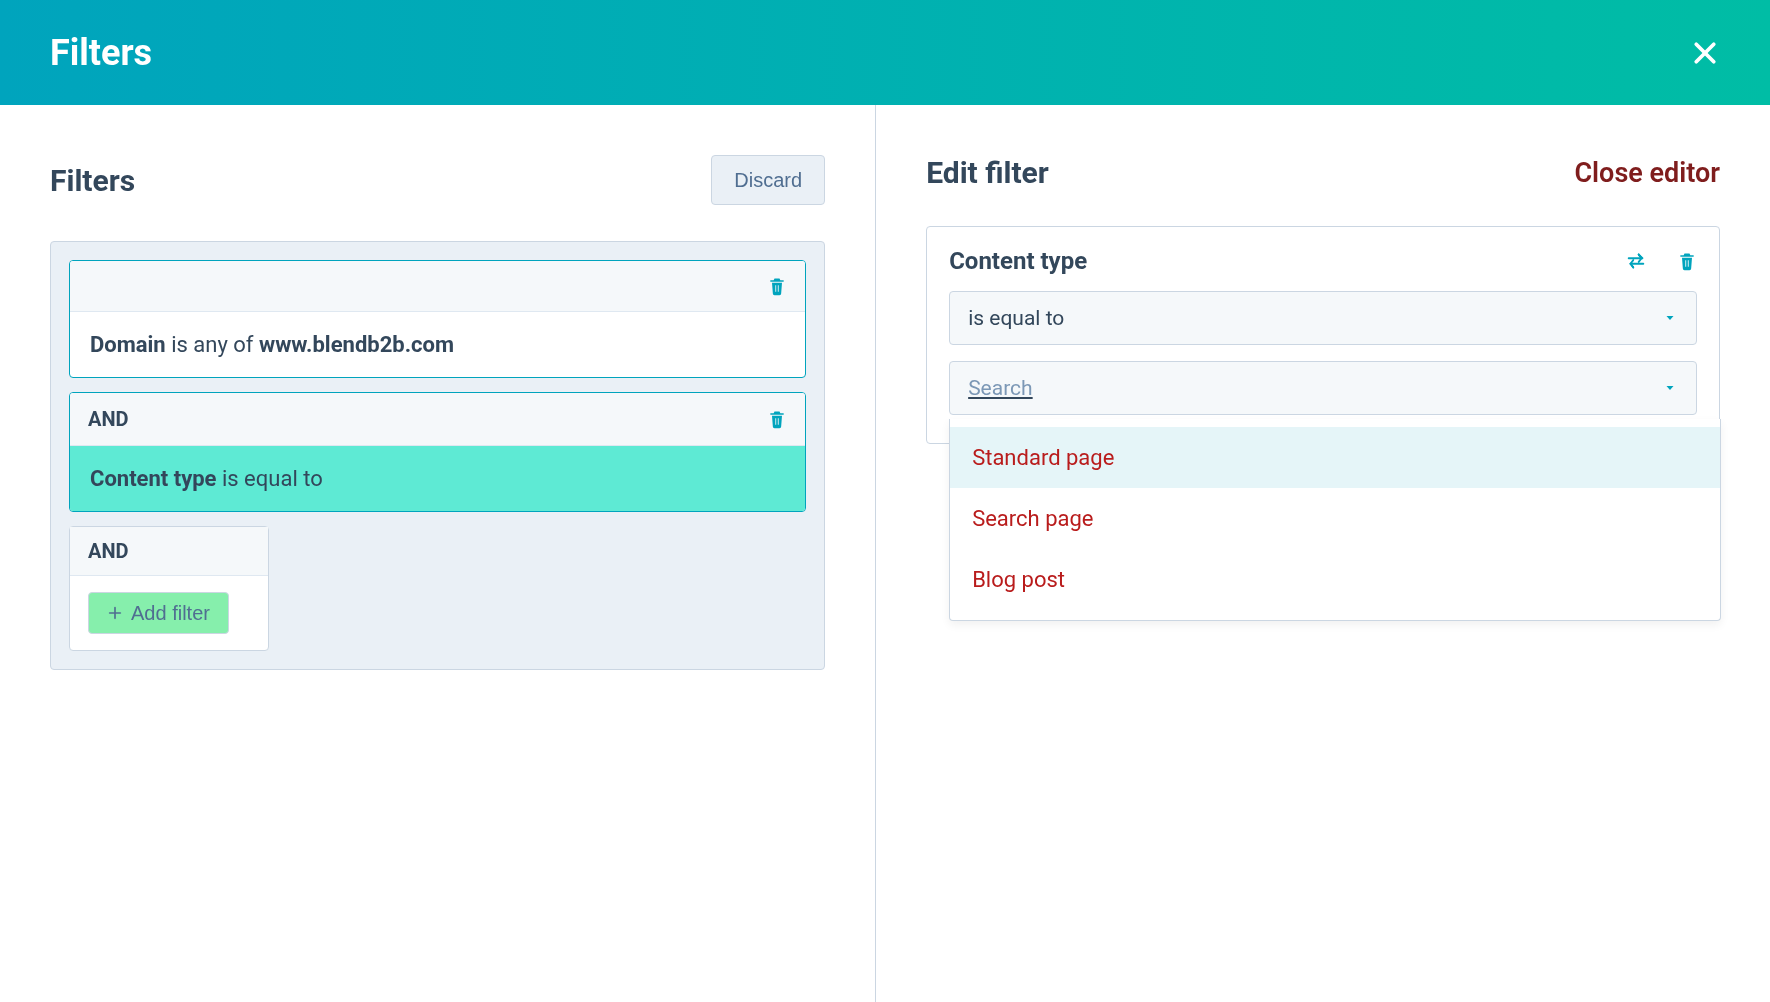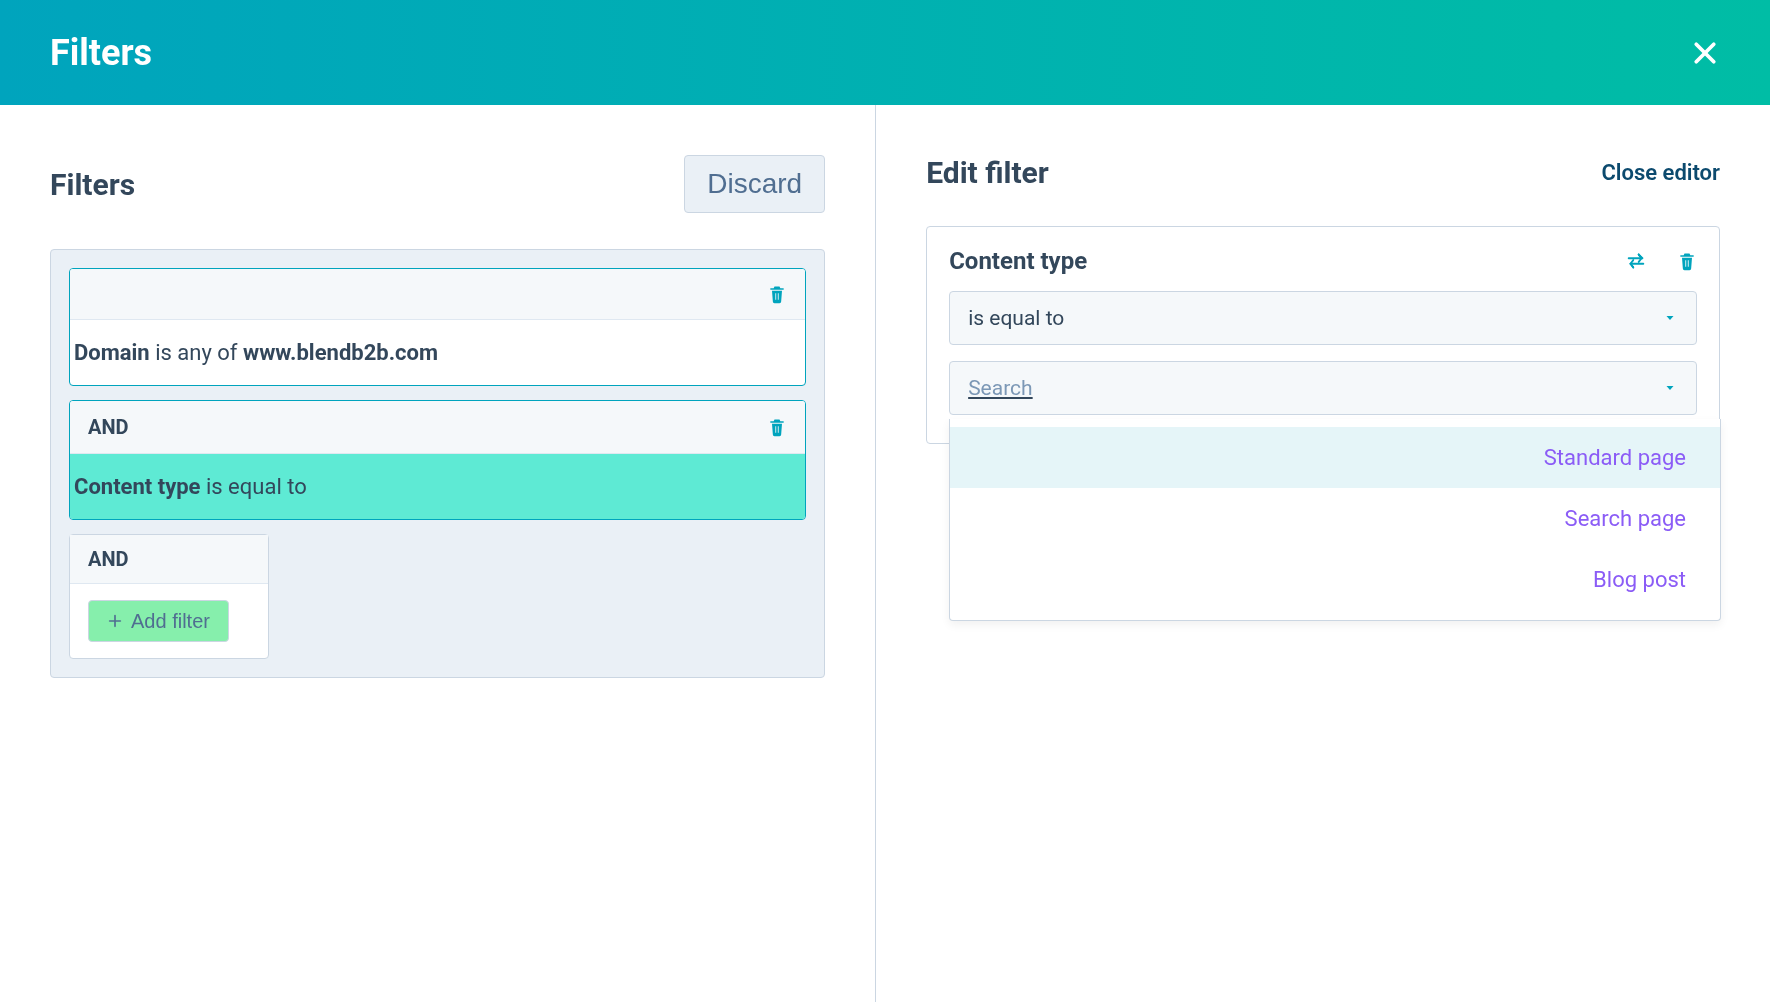--- a/index.html
+++ b/index.html
@@ -64,39 +64,39 @@
 
   
   .btn {
     display: inline-flex;
     align-items: center;
     justify-content: center;
     gap: 8px;
     cursor: pointer;
     border-radius: 4px;
     border: 1px solid transparent;
-    font-size: 28px;
+    font-size: 20px;
     line-height: 1;
   }
   .btn-secondary {
     background: #eaf0f6;
     border: 1px solid #cbd6e2;
     color: #506e91;
     padding: 14px 22px;
   }
   .btn-secondary-sm {
     background: #86efac;
     border: 1px solid #cbd6e2;
     color: #506e91;
     padding: 10px 18px;
     font-size: 20px;
   }
   .link-action {
-    color: #0c4a6e;
-    font-size: 22px;
+    color: #7f1d1d;
+    font-size: 27px;
     font-weight: 600;
     cursor: pointer;
   }
 
   
   .filters-canvas {
     background: #eaf0f6;
     border: 1px solid #cbd6e2;
     border-radius: 4px;
     padding: 18px;
@@ -116,21 +116,21 @@
     align-items: center;
     justify-content: space-between;
     padding: 14px 18px;
   }
   .filter-card .card-head .and-label {
     font-weight: 700;
     font-size: 20px;
     color: #33475b;
   }
   .filter-card .card-body {
-    padding: 20px 4px;
+    padding: 20px 20px;
     font-size: 22px;
     color: #33475b;
   }
   .filter-card.selected .card-body {
     background: #5eead4;
   }
   .filter-card .card-body .strong { font-weight: 700; }
 
   .trash-icon { color: #00a4bd; cursor: pointer; display:flex; }
 
@@ -215,25 +215,24 @@
     right: -2px;
     top: 192px;
     background: #ffffff;
     border: 1px solid #cbd6e2;
     border-top: none;
     border-radius: 0 0 4px 4px;
     box-shadow: 0 4px 10px rgba(0,0,0,0.06);
     padding: 8px 0 10px 0;
   }
   .dropdown-item {
-    padding: 18px 34px;
+    padding: 18px 22px;
     font-size: 22px;
-    color: #8b5cf6;
-    cursor: pointer;
-    text-align: right;
+    color: #b91c1c;
+    cursor: pointer;
   }
   .dropdown-item.highlight {
     background: #e5f5f8;
   }
 
   
   svg { display: block; }
 
 
 </style>

